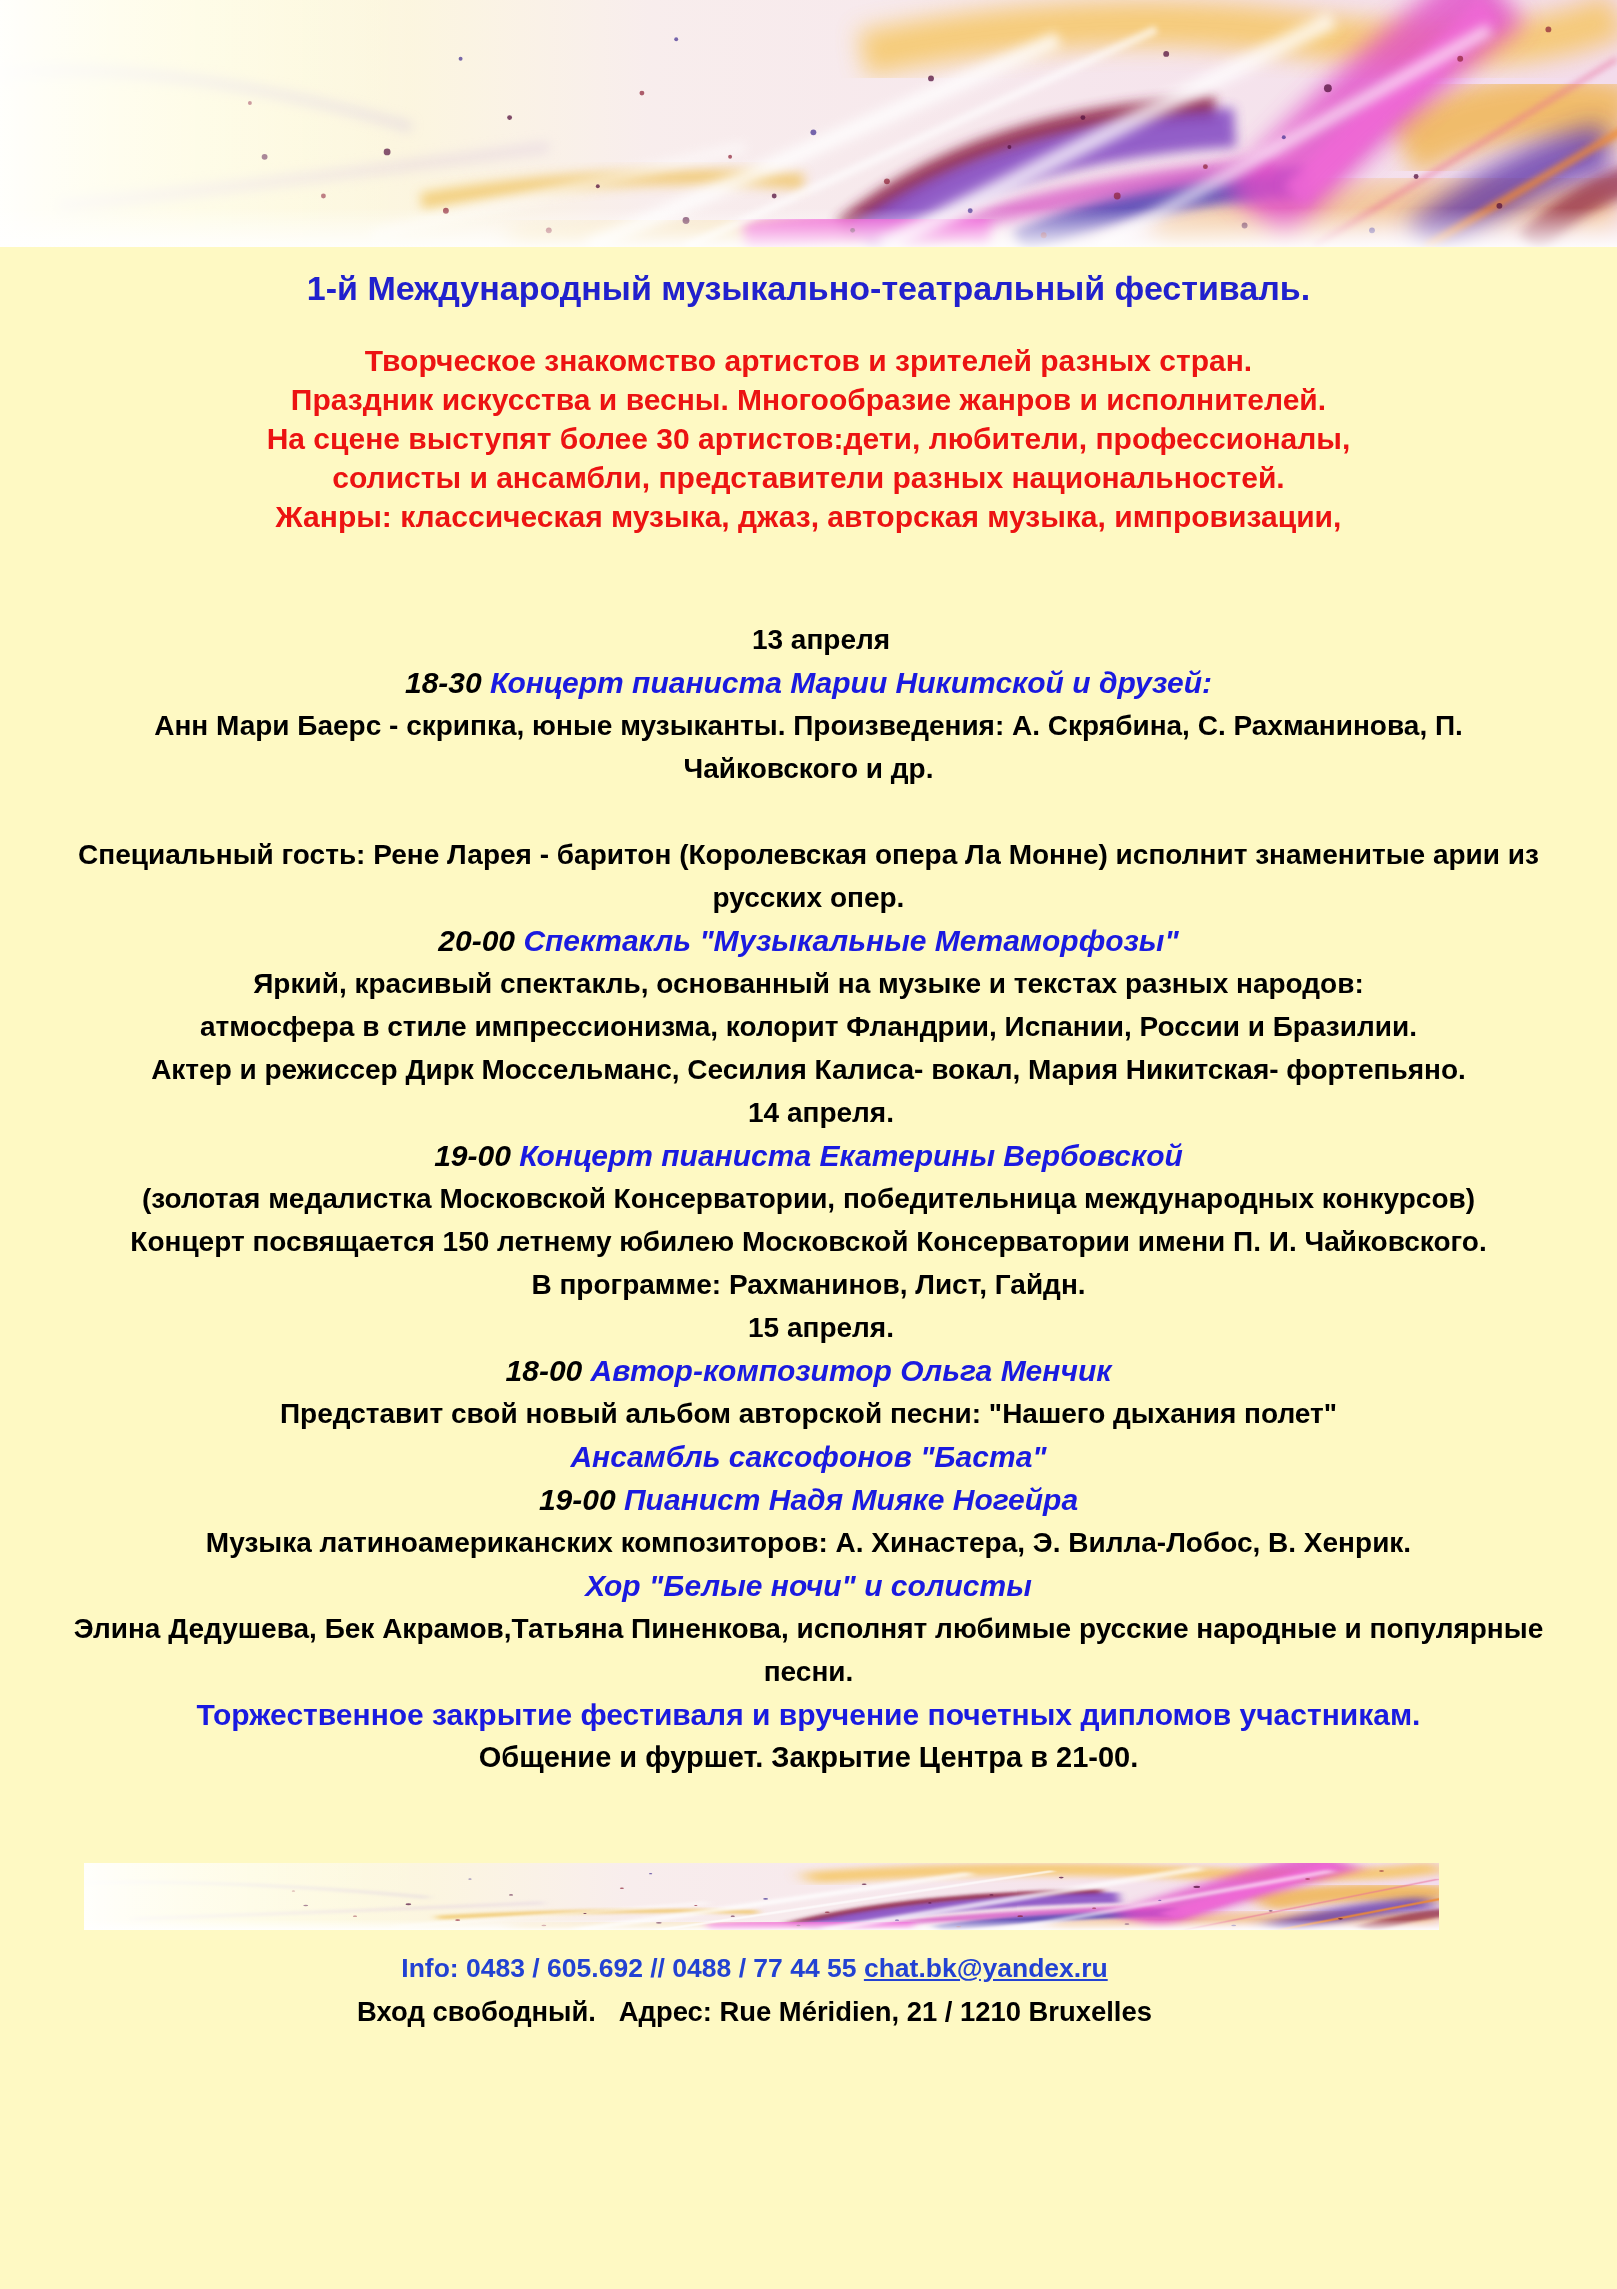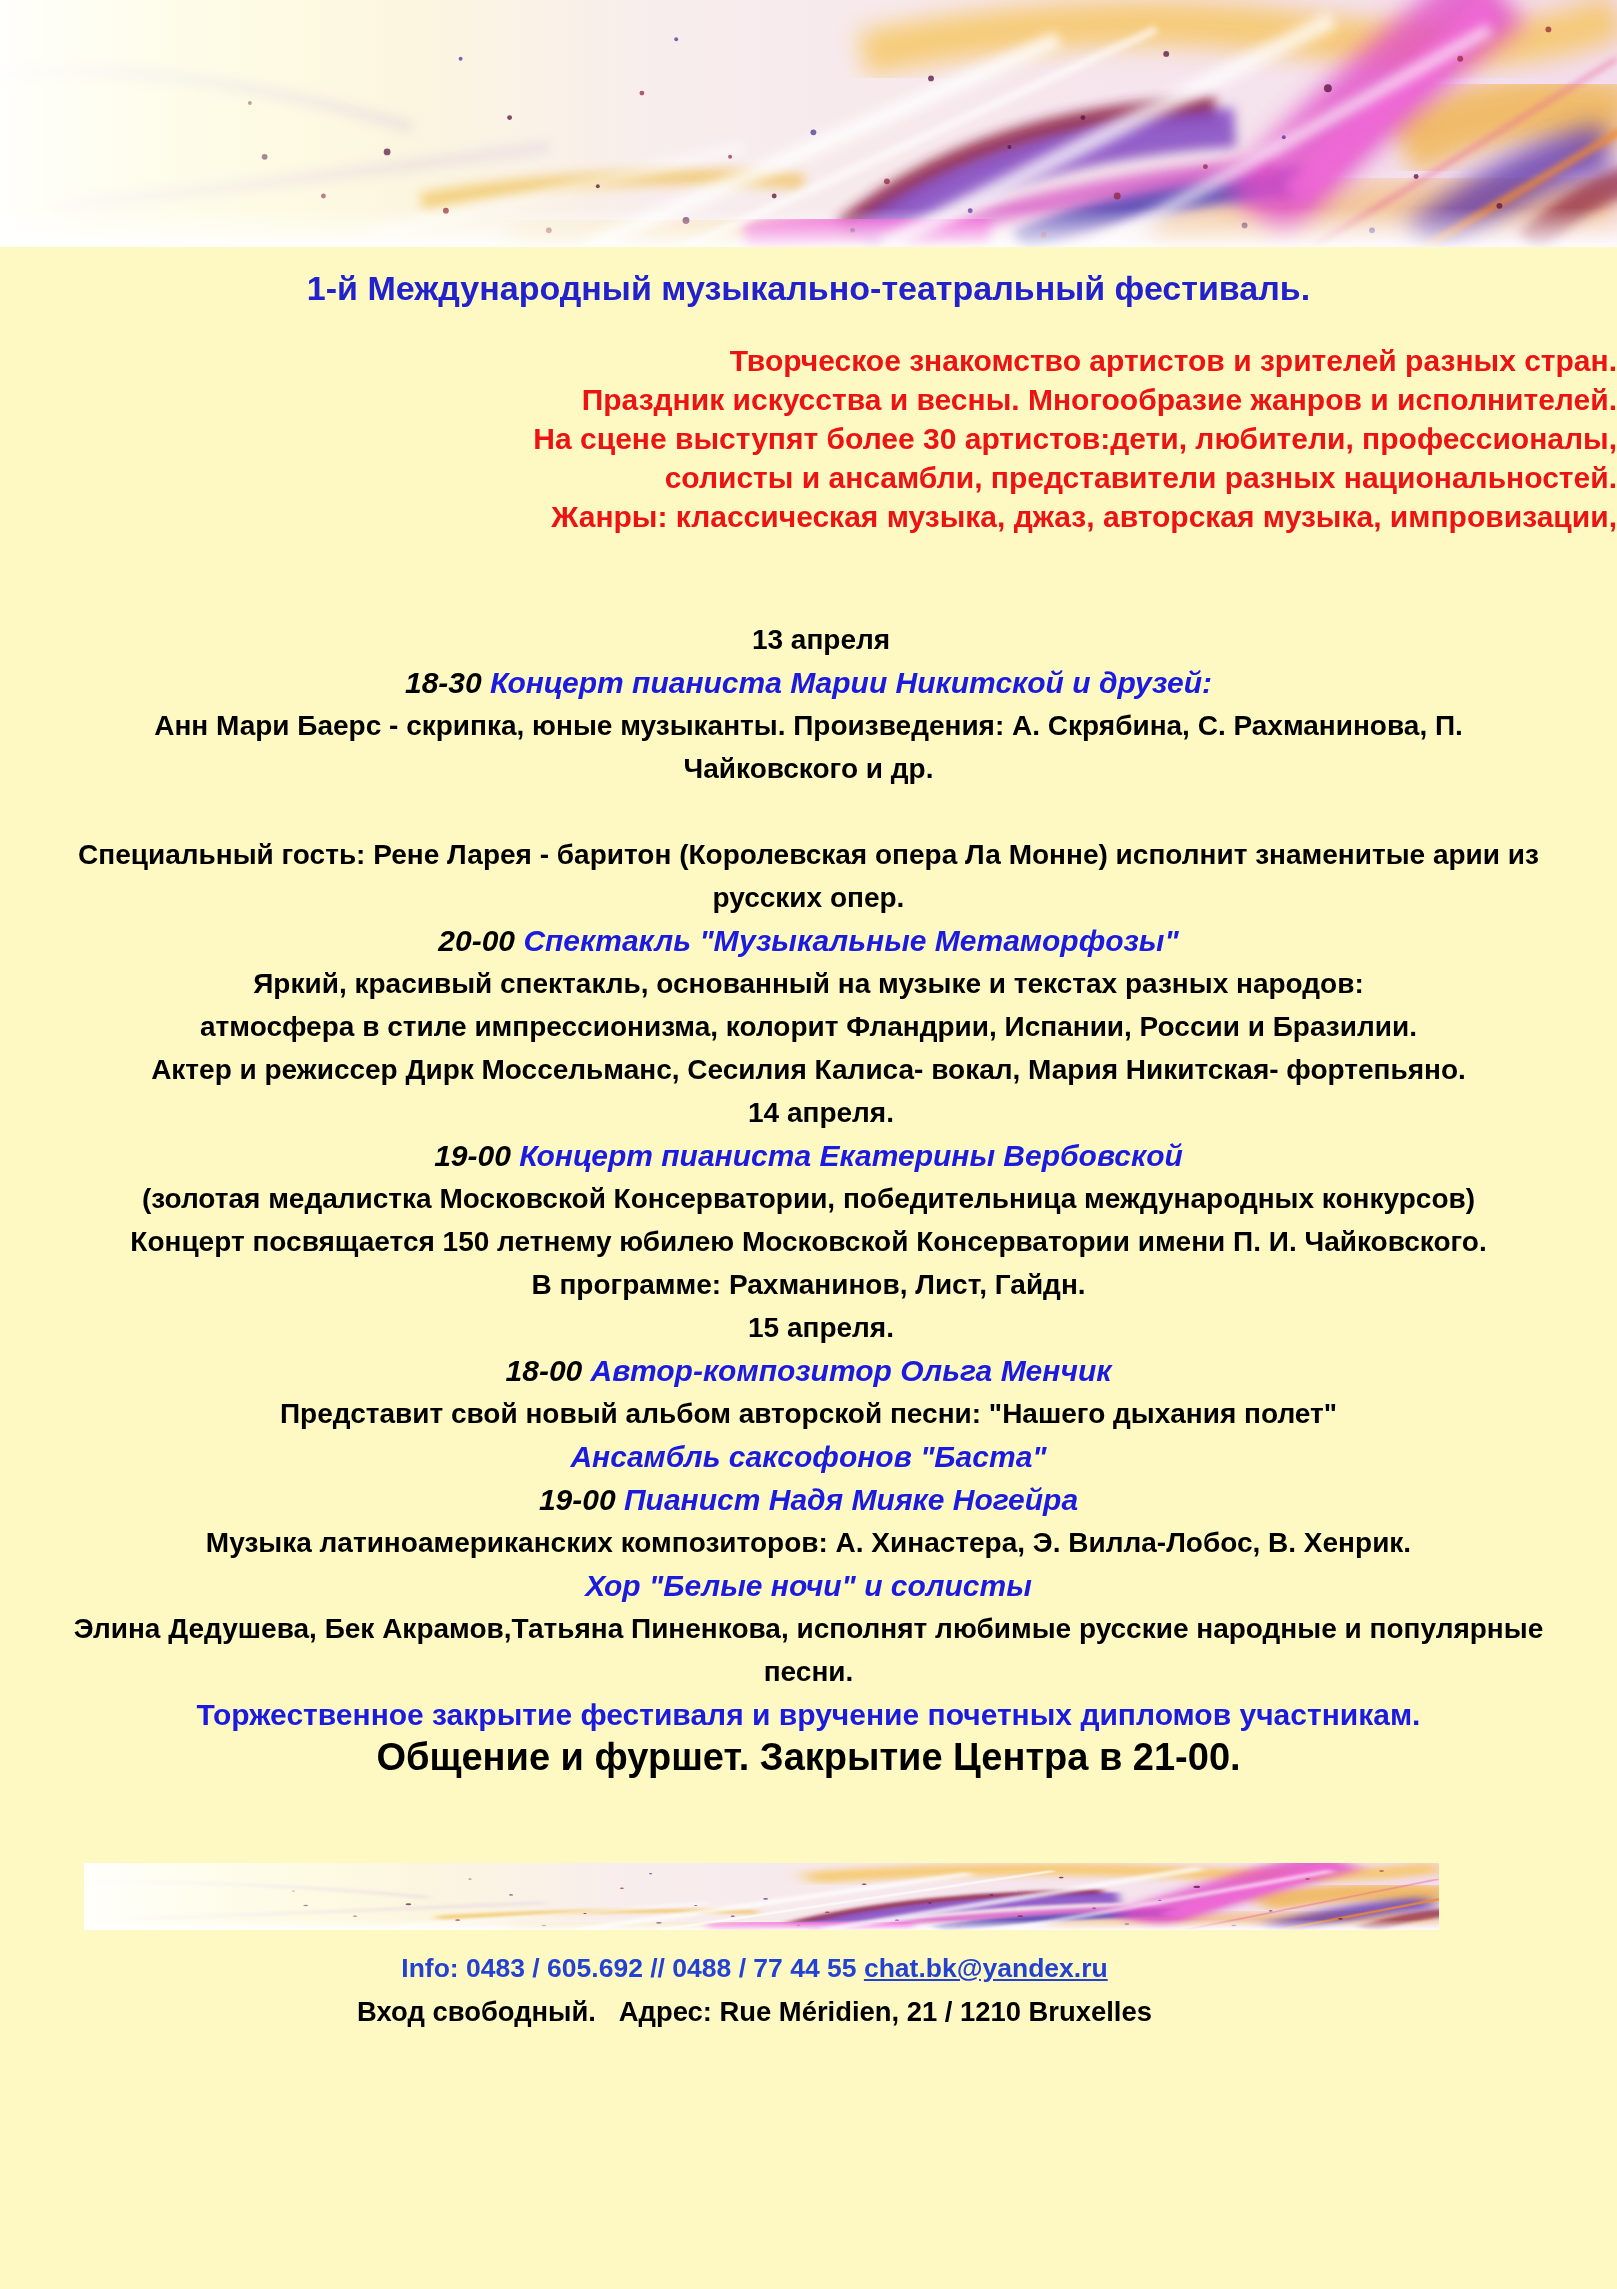--- a/index.html
+++ b/index.html
@@ -11,33 +11,33 @@
   .bottom-art { position:absolute; top:1863px; left:84px; width:1355px; height:67px; display:block; }
 
   .title-line {
     position:absolute; top:269px; left:0; width:100%; text-align:center;
     font-size:34px; line-height:39px; color:var(--title-blue); white-space:nowrap;
   }
   .intro-block {
     position:absolute; top:341px; left:0; width:100%; text-align:center;
     font-size:30px; line-height:39px; color:var(--red);
   }
-  .intro-block .line { white-space:nowrap;text-align:right; }
+  .intro-block .line { white-space:nowrap; }
 
   .schedule {
     position:absolute; top:618px; left:0; width:100%; text-align:center;
     font-size:28px; line-height:43px;
   }
   .schedule .line { white-space:nowrap; height:43px; }
   .schedule .date  { font-size:28px;padding-left:25px; }
   .schedule .event { font-size:30px; font-style:italic; }
   .schedule .event .time   { color:#000; }
   .schedule .event .etitle { color:var(--heading-blue); }
   .schedule .closing-blue  { font-size:30px; color:var(--heading-blue); }
-  .schedule .closing-black { font-size:38px; }
+  .schedule .closing-black { font-size:29px; }
 
   .footer-block {
     position:absolute; top:1947px; left:0; width:1509px; text-align:center; line-height:43px;
   }
   .info-line { font-size:26.5px; color:var(--footer-blue); white-space:pre; }
   .info-line a { color:inherit; text-decoration:underline; }
   .address-line { font-size:27.4px; color:#000; white-space:pre; }
 </style>
 </head>
 <body>

